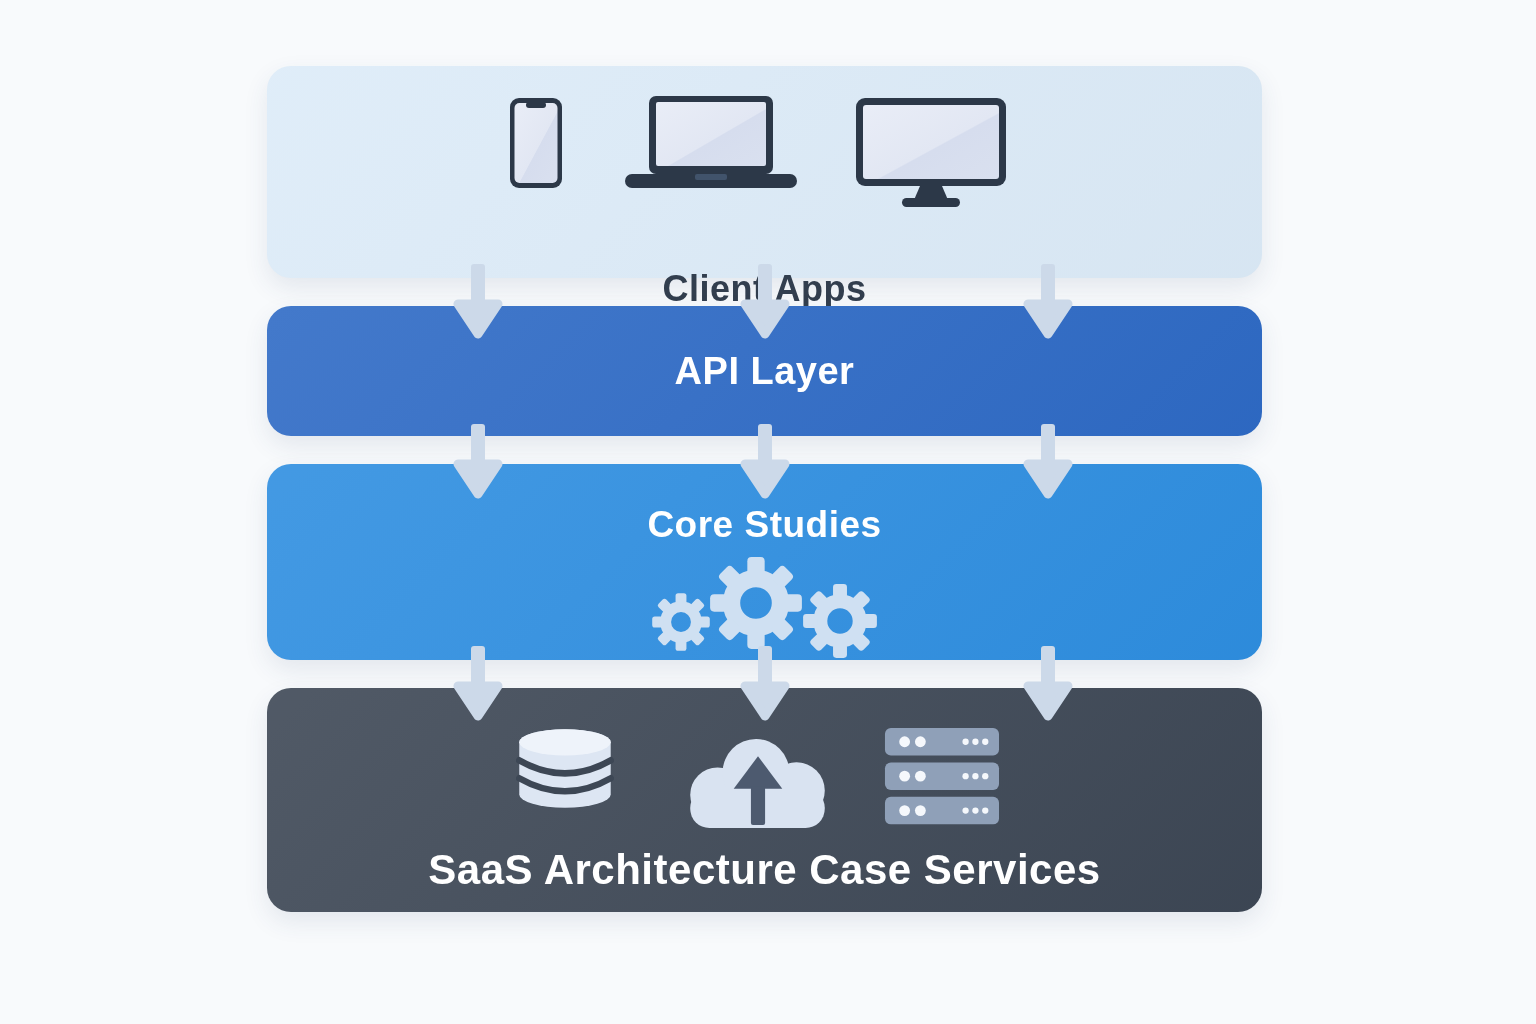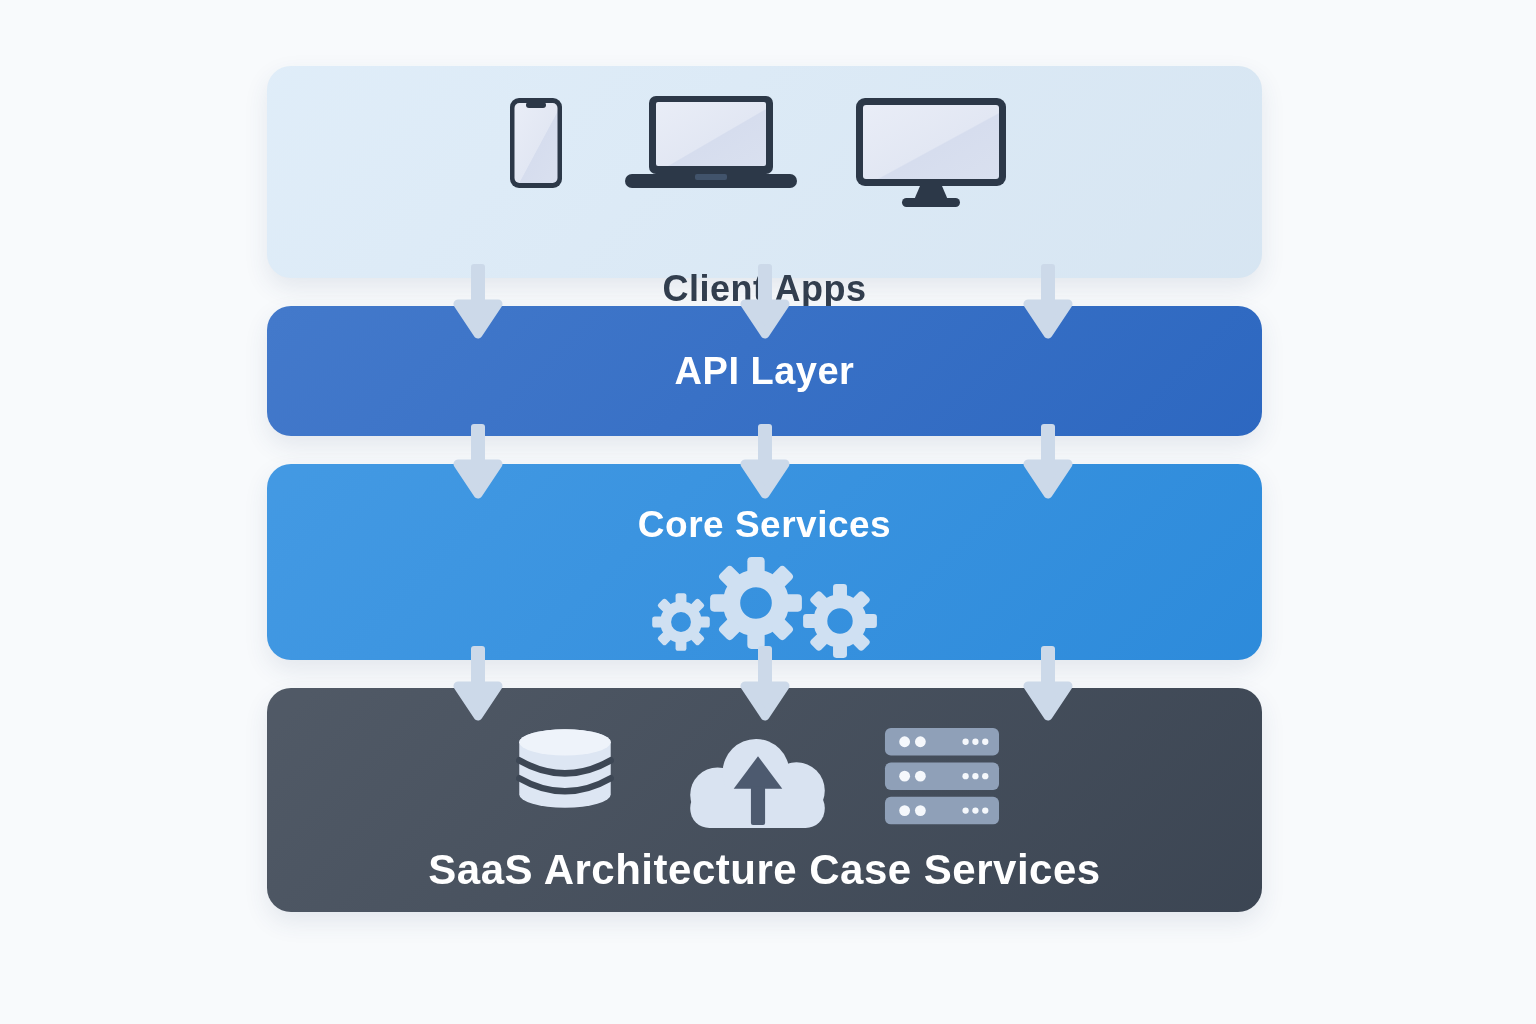--- a/index.html
+++ b/index.html
@@ -142,21 +142,21 @@
       </svg>
     </span>
     <div class="band-label" style="color: rgb(50, 62, 78);">Client Apps</div>
   </section>
 
   <section class="band" id="band-api" style="background-color: rgb(46, 106, 197);">
     <div class="band-label" style="color: rgb(255, 255, 255);">API Layer</div>
   </section>
 
   <section class="band" id="band-core" style="background-color: rgb(46, 142, 224);">
-    <div class="band-label" style="color: rgb(255, 255, 255);">Core Services</div>
+    <div class="band-label" style="color: rgb(255, 255, 255);">Core Studies</div>
     <div class="gear-row" style="color: rgb(207, 224, 242);">
       <svg class="gear gear-small">
           <use href="#gearSym"></use>
         </svg>
       <svg class="gear gear-large">
           <use href="#gearSym"></use>
         </svg>
       <svg class="gear gear-medium">
           <use href="#gearSym"></use>
         </svg>

